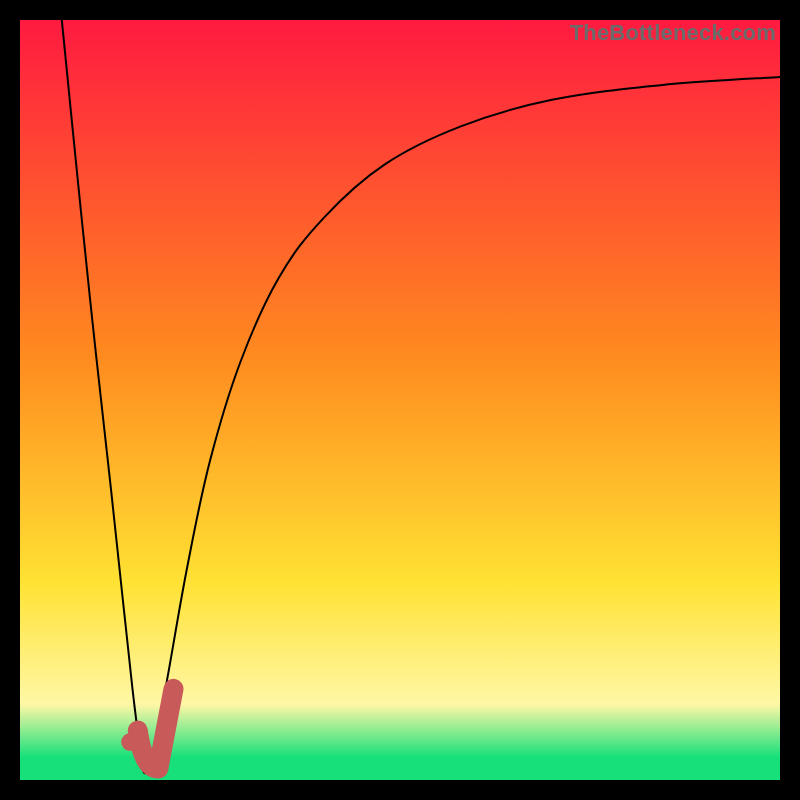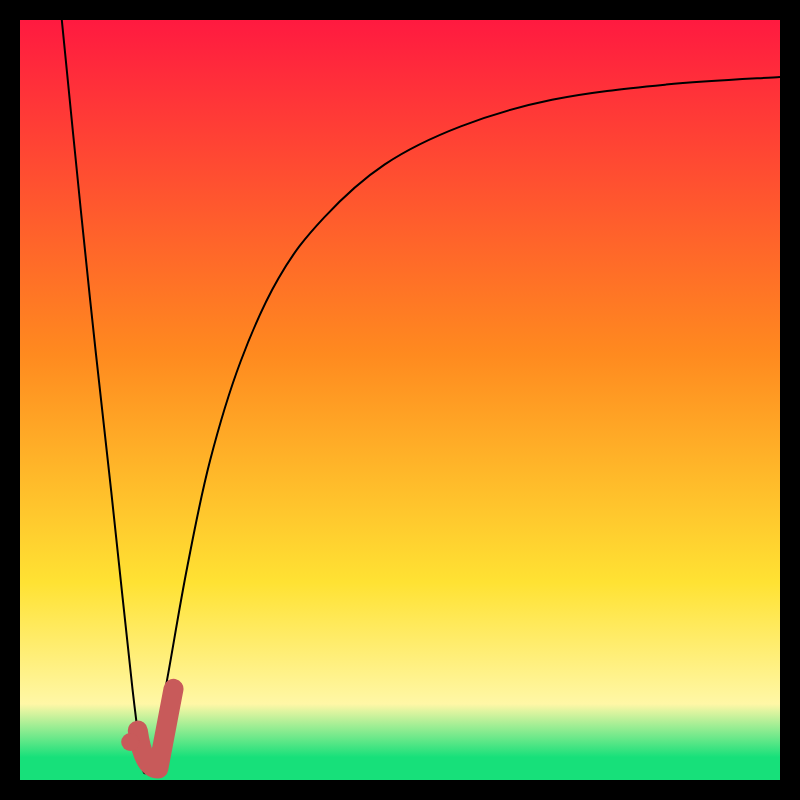--- a/index.html
+++ b/index.html
@@ -54,18 +54,19 @@
   }
   .marker-dot {
     fill: #c85a5a;
   }
 </style>
 </head>
 <body>
 
 <div class="frame">
   <div class="gradient" id="gradient" style="background: linear-gradient(rgb(255, 26, 64) 0%, rgb(255, 138, 31) 44%, rgb(255, 226, 51) 74%, rgb(255, 247, 166) 90%, rgb(23, 224, 122) 97%, rgb(23, 224, 122) 100%);"></div>
+  <div class="watermark">TheBottleneck.com</div>
   <svg id="plot" viewBox="0 0 760 760">
     <path id="curvePath" class="curve" d="M 41.8 0 C 45.22 34.199999999999996, 54.644000000000005 129.808, 60.800000000000004 190 C 66.956 250.192, 70.528 283.784, 76 334.4 C 81.472 385.01599999999996, 86.412 427.424, 91.2 471.2 C 95.988 514.976, 98.76960000000001 542.032, 102.60000000000001 577.6 C 106.4304 613.168, 109.33360000000002 641.4399999999999, 112.48000000000002 668.8 C 115.62640000000002 696.16, 118.028 714.552, 120.08 729.6 C 122.13199999999999 744.648, 122.23840000000001 749.664, 123.88000000000001 752.4 C 125.5216 755.136, 126.87440000000002 751.64, 129.20000000000002 744.8 C 131.52560000000003 737.9599999999999, 133.38 730.8159999999999, 136.79999999999998 714.4 C 140.21999999999997 697.984, 142.728 683.696, 148.20000000000002 653.6 C 153.67200000000003 623.504, 159.676 585.504, 167.2 547.2 C 174.724 508.8960000000001, 180.424 477.73600000000005, 190 440.8 C 199.576 403.864, 208.08799999999997 374.83199999999994, 220.39999999999998 341.99999999999994 C 232.712 309.16799999999995, 243.35200000000003 284.39199999999994, 258.40000000000003 258.4 C 273.44800000000004 232.408, 284.848 218.12000000000003, 304 197.60000000000002 C 323.152 177.08, 340.17600000000004 160.81599999999997, 364.8 144.39999999999998 C 389.424 127.98399999999997, 410.70399999999995 118.02799999999998, 440.79999999999995 106.39999999999998 C 470.89599999999996 94.77199999999998, 495.06399999999996 87.32399999999994, 532 79.79999999999995 C 568.936 72.27599999999997, 604.96 68.70400000000001, 646 64.60000000000002 C 687.04 60.49600000000003, 739.48 58.368, 760 57"></path>
     <path id="markerHook" class="marker-stroke" d="M 117.8 710.6 Q 123.12 748.6 138.32 748.6 L 153.51999999999998 668.8"></path>
     <circle id="markerDot" class="marker-dot" r="9" cx="110.19999999999999" cy="722"></circle>
   </svg>
 </div>
 
 </body></html>

